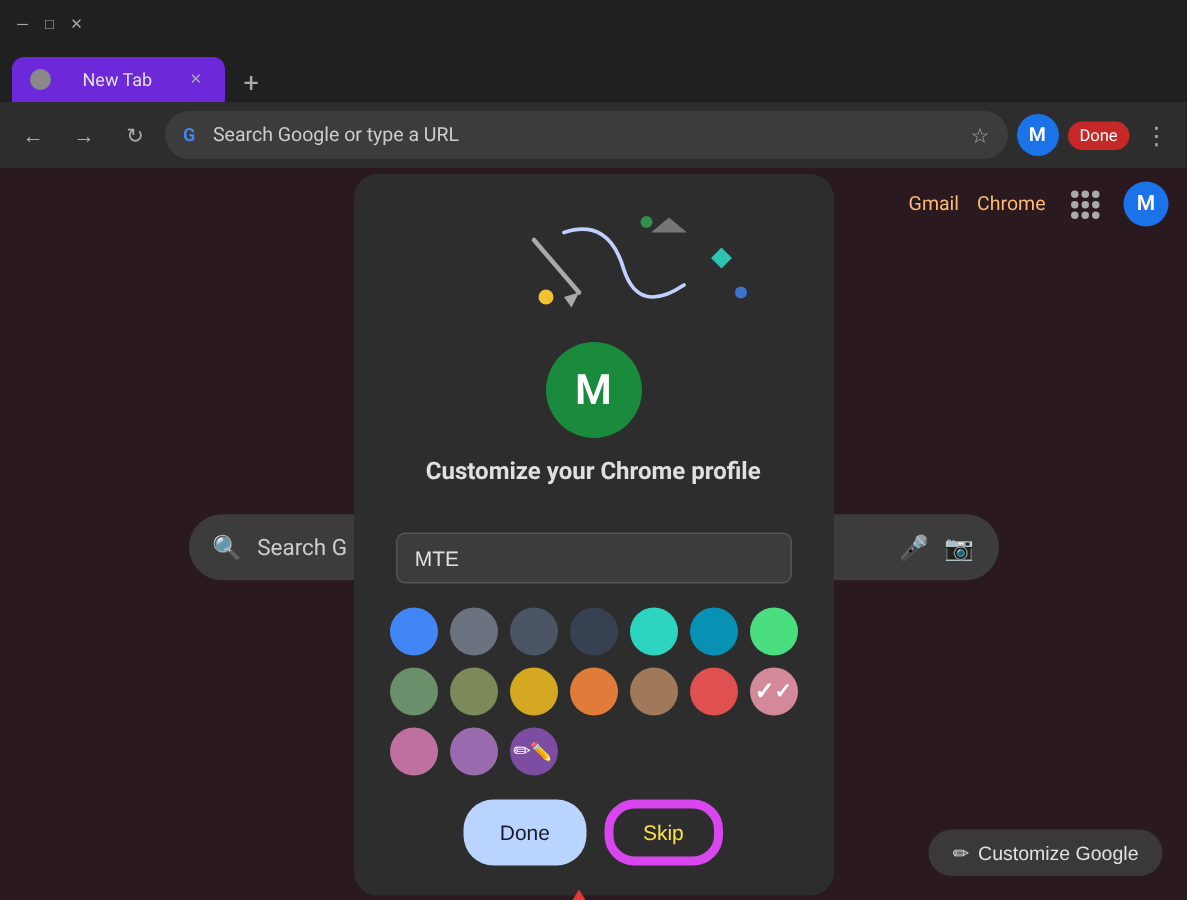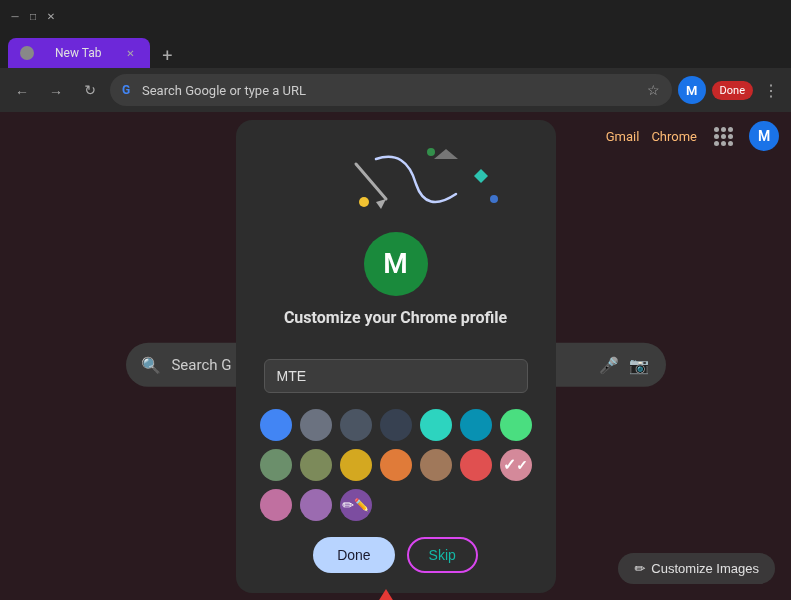--- a/index.html
+++ b/index.html
@@ -365,22 +365,22 @@
       color: #1a1a2e;
       border: none;
       border-radius: 20px;
       padding: 8px 24px;
       font-size: 14px;
       cursor: pointer;
       font-weight: 400;
     }
     .btn-skip {
       background: transparent;
-      color: #14b8a6;
-      border: 2px solid #d946ef;
+      color: #fde047;
+      border: 6px solid #d946ef;
       border-radius: 20px;
       padding: 8px 20px;
       font-size: 14px;
       cursor: pointer;
     }
 
     
     .customize-btn {
       position: absolute;
       bottom: 16px;
@@ -536,16 +536,16 @@
           <line x1="20" y1="70" x2="20" y2="12" stroke="#e53935" stroke-width="3"></line>
 
           <polygon points="20,0 10,16 30,16" fill="#e53935"></polygon>
         </svg>
       </div>
     </div>
   </div>
 
   <button class="customize-btn">
     <span>✏</span>
-    <span>Customize Images</span>
+    <span>Customize Google</span>
   </button>
 
 </div>
 
 </body></html>

